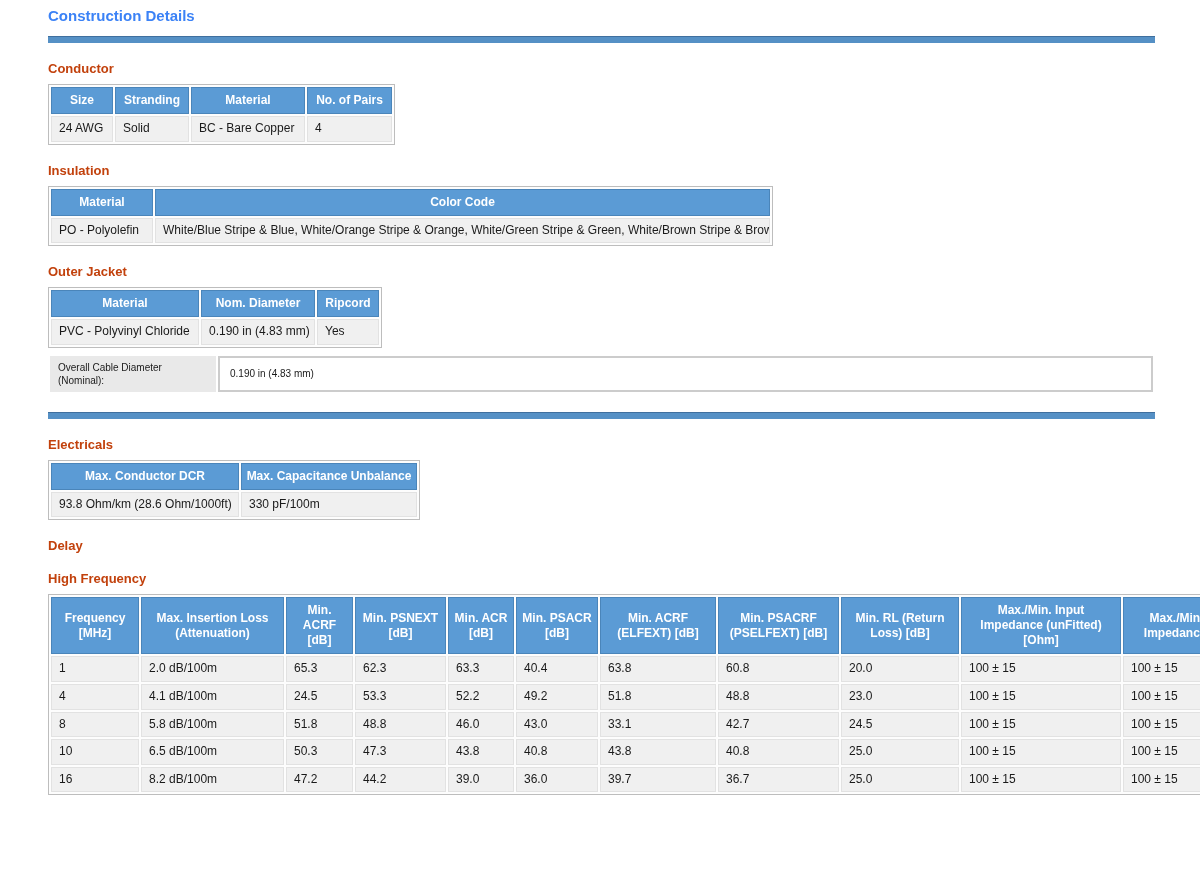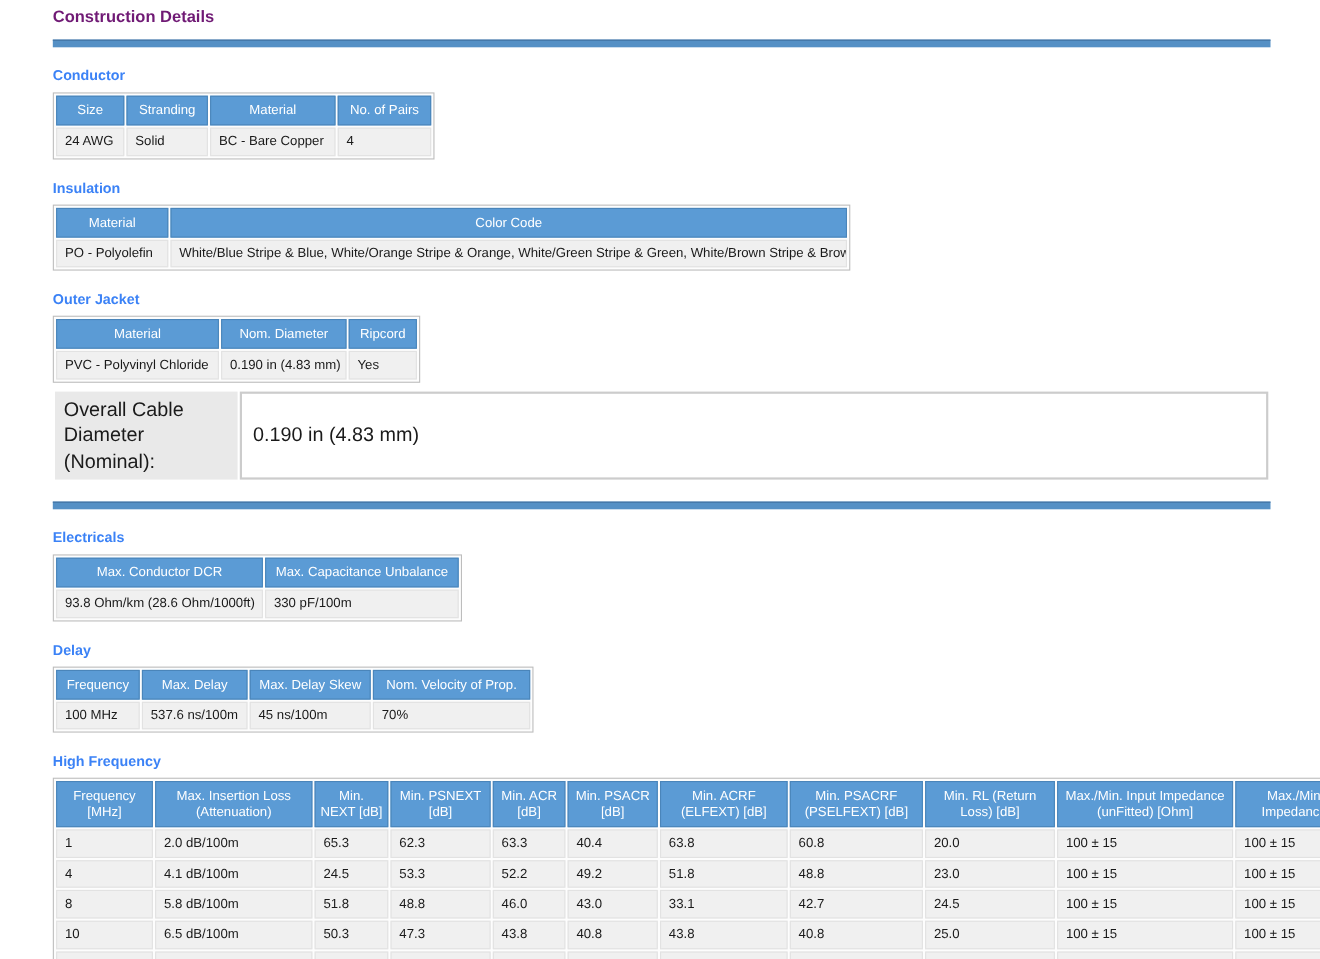--- a/index.html
+++ b/index.html
@@ -15,47 +15,47 @@
     box-sizing: border-box;
     padding: 7px 45px 20px 48px;
     overflow: hidden;
     background: #ffffff;
   }
   .section-title {
     margin: 0 0 11px 0;
     font-size: 15px;
     line-height: 1.2;
     font-weight: bold;
-    color: #701a75;
+    color: #3b82f6;
   }
   .section-bar {
     height: 6px;
     background: #5590c5;
     border-top: 1px solid #3f6f9e;
     margin: 0 0 2px 0;
   }
   .sub-label {
     font-size: 13px;
     font-weight: bold;
     margin: 18px 0 8px 0;
-    color: #3b82f6;
+    color: #c2410c;
   }
   table.data {
     border-collapse: separate;
     border-spacing: 2px;
     background: #fdfdfd;
     border: 1px solid #bdbdbd;
     table-layout: fixed;
     font-size: 12px;
   }
   table.data th {
     background: #5b9bd5;
     border: 1px solid #4a85ba;
     color: #ffffff;
-    font-weight: normal;
+    font-weight: bold;
     text-align: center;
     padding: 5px 4px;
     line-height: 1.25;
     overflow: hidden;
   }
   table.data td {
     background: #f0f0f0;
     border: 1px solid #e2e2e2;
     padding: 4px 7px;
     text-align: left;
@@ -102,21 +102,21 @@
   .tbl-highfreq th:nth-child(9){width:108px}
   .tbl-highfreq th:nth-child(10){width:150px}
   .tbl-highfreq th:nth-child(11){width:133px}
 
   
   table.kv {
     border-collapse: separate;
     border-spacing: 2px;
     width: 1107px;
     table-layout: fixed;
-    font-size: 18px;
+    font-size: 10px;
     margin-top: 6px;
   }
   table.kv td.kv-label {
     width: 150px;
     background: #e9e9e9;
     padding: 5px 8px;
     vertical-align: middle;
     line-height: 1.3;
   }
   table.kv td.kv-value {
@@ -213,46 +213,28 @@
         </thead>
         <tbody>
           <tr>
             <td>93.8 Ohm/km (28.6 Ohm/1000ft)</td>
             <td>330 pF/100m</td>
           </tr>
         </tbody>
       </table>
 
     <div class="sub-label">Delay</div>
-    <table class="data tbl-delay">
-        <thead>
-          <tr>
-            <th>Frequency</th>
-            <th>Max. Delay</th>
-            <th>Max. Delay Skew</th>
-            <th>Nom. Velocity of Prop.</th>
-          </tr>
-        </thead>
-        <tbody>
-          <tr>
-            <td>100 MHz</td>
-            <td>537.6 ns/100m</td>
-            <td>45 ns/100m</td>
-            <td>70%</td>
-          </tr>
-        </tbody>
-      </table>
 
     <div class="sub-label">High Frequency</div>
     <table class="data tbl-highfreq">
         <thead>
           <tr>
             <th>Frequency [MHz]</th>
             <th>Max. Insertion Loss (Attenuation)</th>
-            <th>Min. NEXT [dB]</th>
+            <th>Min. ACRF [dB]</th>
             <th>Min. PSNEXT [dB]</th>
             <th>Min. ACR [dB]</th>
             <th>Min. PSACR [dB]</th>
             <th>Min. ACRF (ELFEXT) [dB]</th>
             <th>Min. PSACRF (PSELFEXT) [dB]</th>
             <th>Min. RL (Return Loss) [dB]</th>
             <th>Max./Min. Input Impedance (unFitted) [Ohm]</th>
             <th>Max./Min. Fitted Impedance [Ohm]</th>
           </tr>
         </thead>

